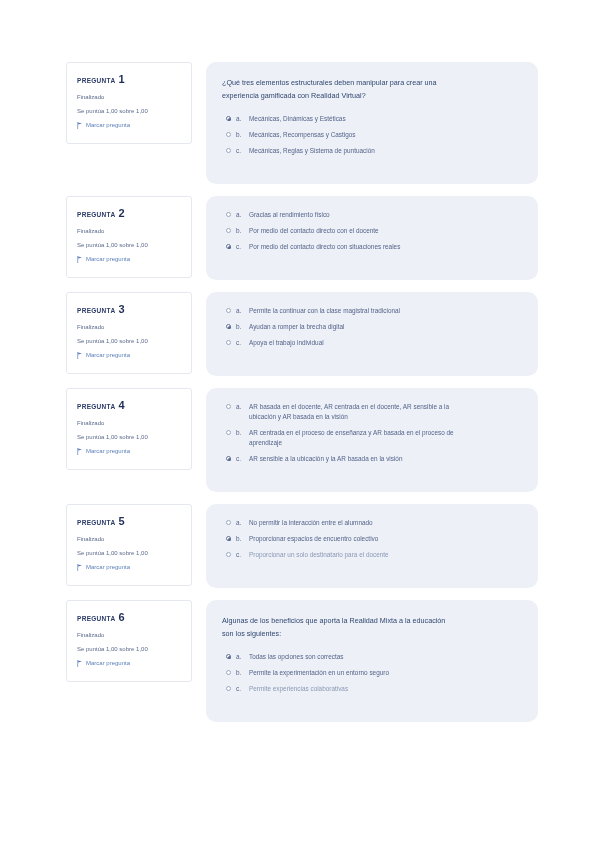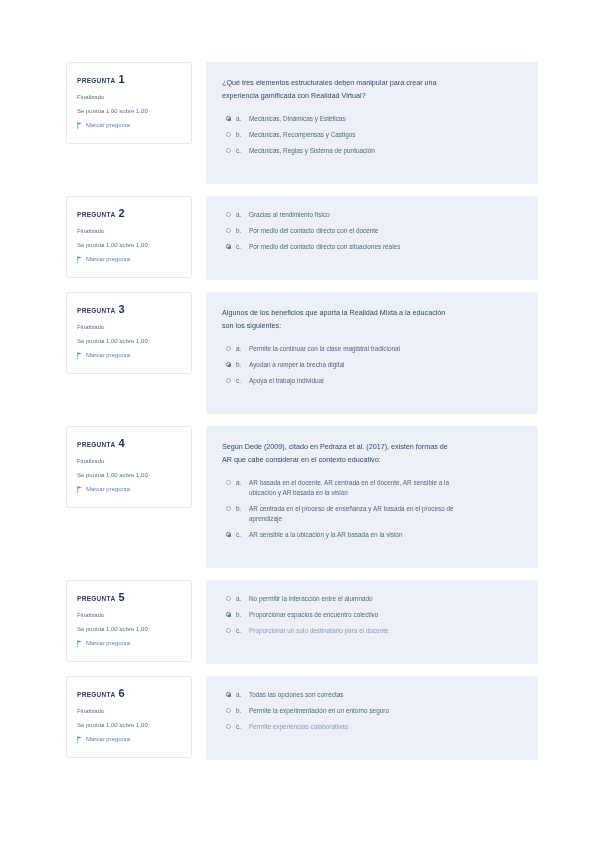--- a/index.html
+++ b/index.html
@@ -72,21 +72,21 @@
     line-height: 11px;
     margin-top: 2px;
   }
   .flag-icon { display: inline-block; width: 6px; height: 7px; position: relative; }
   .flag-icon svg { display: block; }
 
   .answer-panel {
     flex: 1 1 auto;
     margin-left: 14px;
     background: #edf0f7;
-    border-radius: 2px;
+    border-radius: 10px;
     padding: 14px 16px 22px 16px;
     min-height: 80px;
   }
   .qtext {
     font-size: 7.2px;
     line-height: 13px;
     color: #2f4770;
     margin-bottom: 12px;
     max-width: 232px;
   }
@@ -227,21 +227,20 @@
             <span class="flag-icon">
               <svg width="6" height="7" viewBox="0 0 6 7">
                 <path d="M0.7 0 L0.7 7" stroke="#5b7fb8" stroke-width="0.7" fill="none"></path>
                 <path d="M1.1 0.4 L5 1.4 L1.1 2.6 Z" fill="#5b7fb8"></path>
               </svg>
             </span>
             <span>Marcar pregunta</span>
           </div>
         </div>
         <div class="answer-panel">
-          <div class="qtext">Algunos de los beneficios que aporta la Realidad Mixta a la educación son los siguientes:</div>
           <div class="options">
             <div class="option">
               <span class="radio"></span>
               <span class="opt-letter">a.</span>
               <span class="opt-text">Permite la continuar con la clase magistral tradicional</span>
             </div>
             <div class="option">
               <span class="radio checked"></span>
               <span class="opt-letter">b.</span>
               <span class="opt-text">Ayudan a romper la brecha digital</span>
@@ -266,21 +265,20 @@
             <span class="flag-icon">
               <svg width="6" height="7" viewBox="0 0 6 7">
                 <path d="M0.7 0 L0.7 7" stroke="#5b7fb8" stroke-width="0.7" fill="none"></path>
                 <path d="M1.1 0.4 L5 1.4 L1.1 2.6 Z" fill="#5b7fb8"></path>
               </svg>
             </span>
             <span>Marcar pregunta</span>
           </div>
         </div>
         <div class="answer-panel">
-          <div class="qtext">Según Dede (2009), citado en Pedraza et al. (2017), existen formas de AR que cabe considerar en el contexto educativo:</div>
           <div class="options">
             <div class="option">
               <span class="radio"></span>
               <span class="opt-letter">a.</span>
               <span class="opt-text">AR basada en el docente, AR centrada en el docente, AR sensible a la ubicación y AR basada en la visión</span>
             </div>
             <div class="option">
               <span class="radio"></span>
               <span class="opt-letter">b.</span>
               <span class="opt-text">AR centrada en el proceso de enseñanza y AR basada en el proceso de aprendizaje</span>
@@ -343,20 +341,21 @@
             <span class="flag-icon">
               <svg width="6" height="7" viewBox="0 0 6 7">
                 <path d="M0.7 0 L0.7 7" stroke="#5b7fb8" stroke-width="0.7" fill="none"></path>
                 <path d="M1.1 0.4 L5 1.4 L1.1 2.6 Z" fill="#5b7fb8"></path>
               </svg>
             </span>
             <span>Marcar pregunta</span>
           </div>
         </div>
         <div class="answer-panel">
+          <div class="qtext">Algunas de los beneficios que aporta la Realidad Mixta a la educación son los siguientes:</div>
           <div class="options">
             <div class="option">
               <span class="radio checked"></span>
               <span class="opt-letter">a.</span>
               <span class="opt-text">Todas las opciones son correctas</span>
             </div>
             <div class="option">
               <span class="radio"></span>
               <span class="opt-letter">b.</span>
               <span class="opt-text">Permite la experimentación en un entorno seguro</span>

